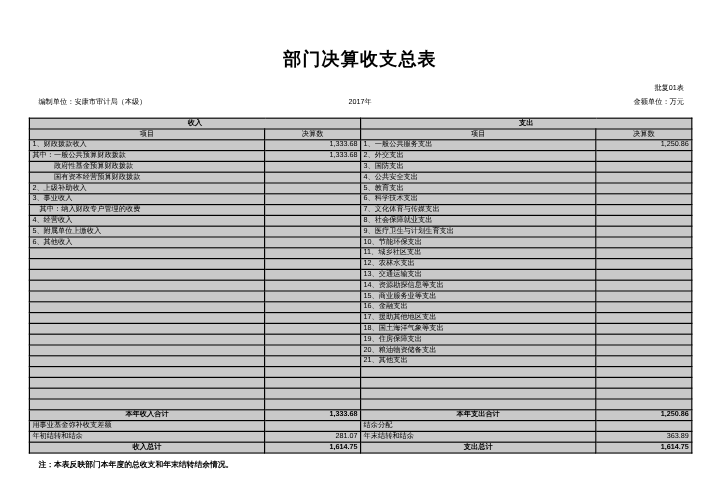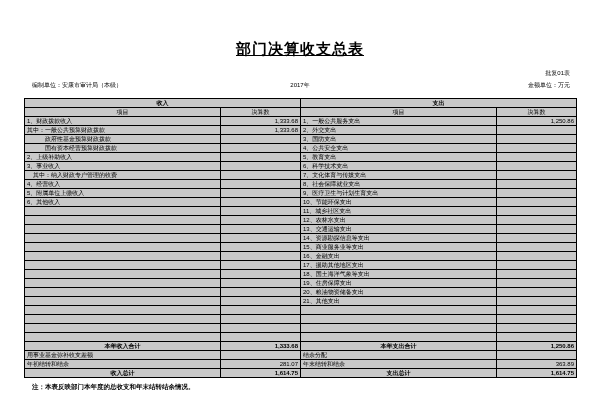--- a/index.html
+++ b/index.html
@@ -17,21 +17,20 @@
     background: #ffffff;
     overflow: hidden;
   }
   .title {
     text-align: center;
     font-size: 15px;
     font-weight: bold;
     color: #000;
     margin-top: 40px;
     letter-spacing: 1px;
-    text-decoration: underline;
   }
   .meta {
     margin: 10px 24px 3px 24px;
     position: relative;
     height: 26px;
   }
   .meta .left {
     position: absolute;
     left: 8px;
     top: 12px;

